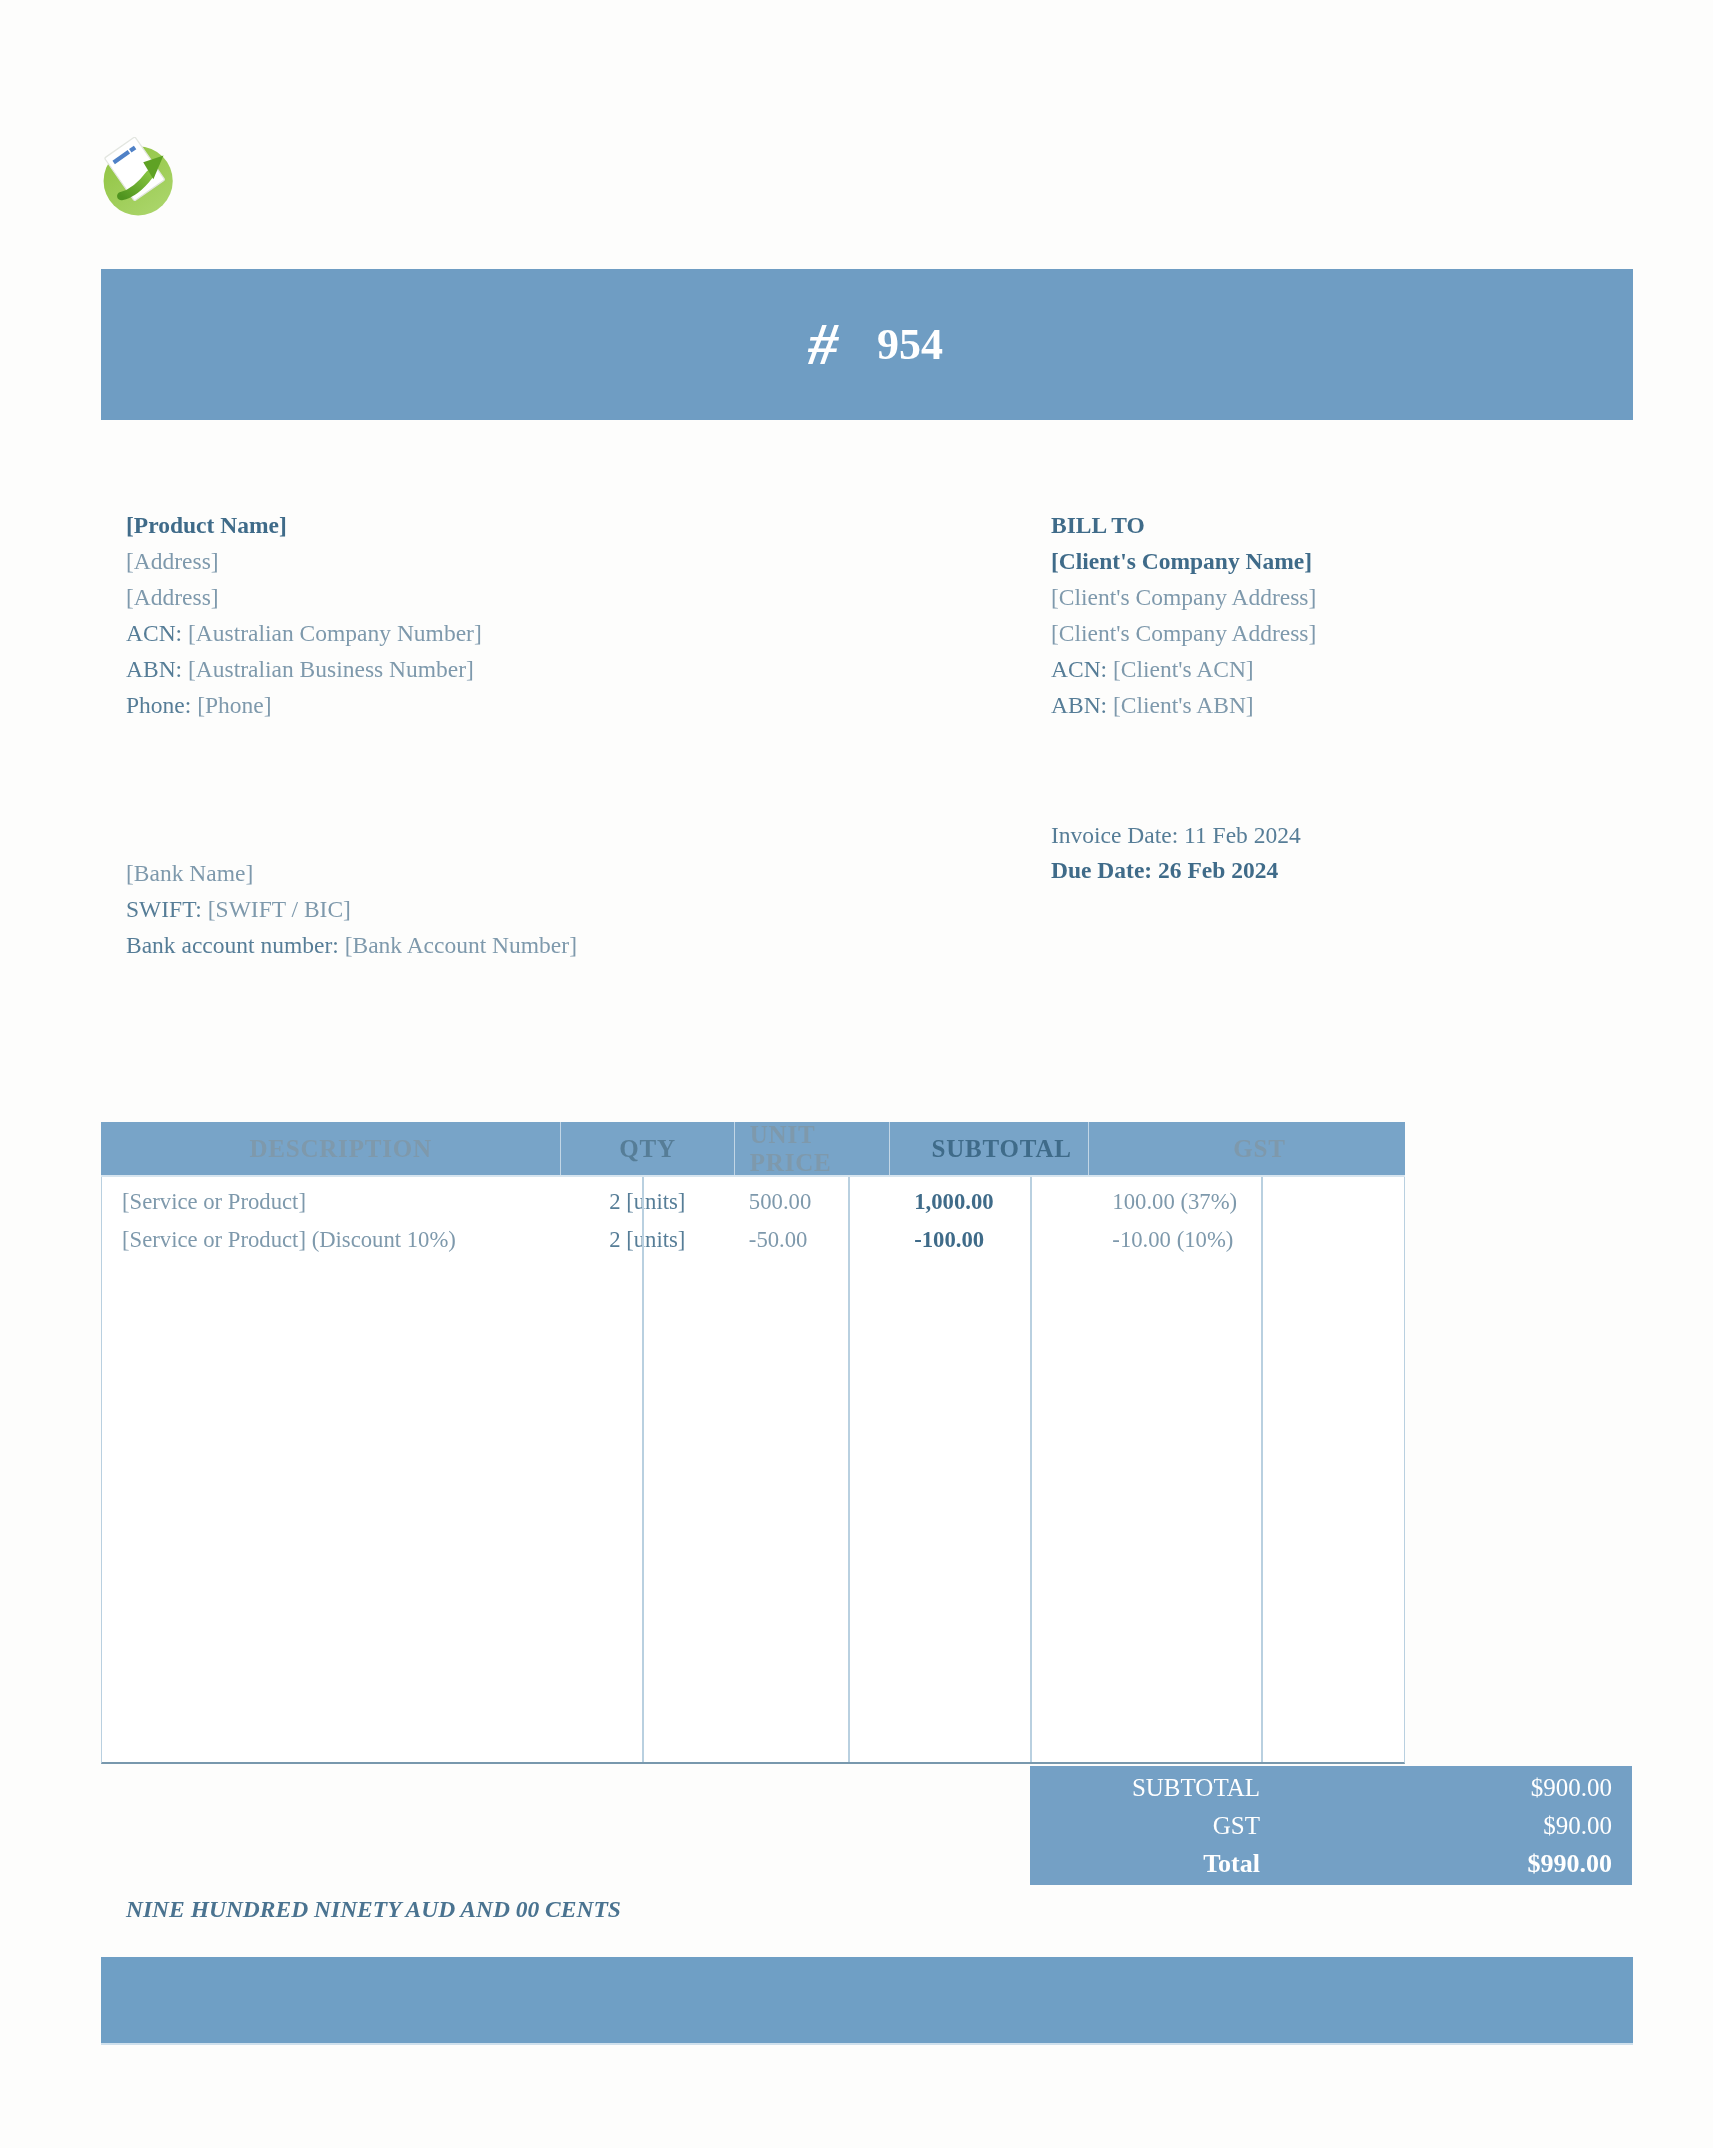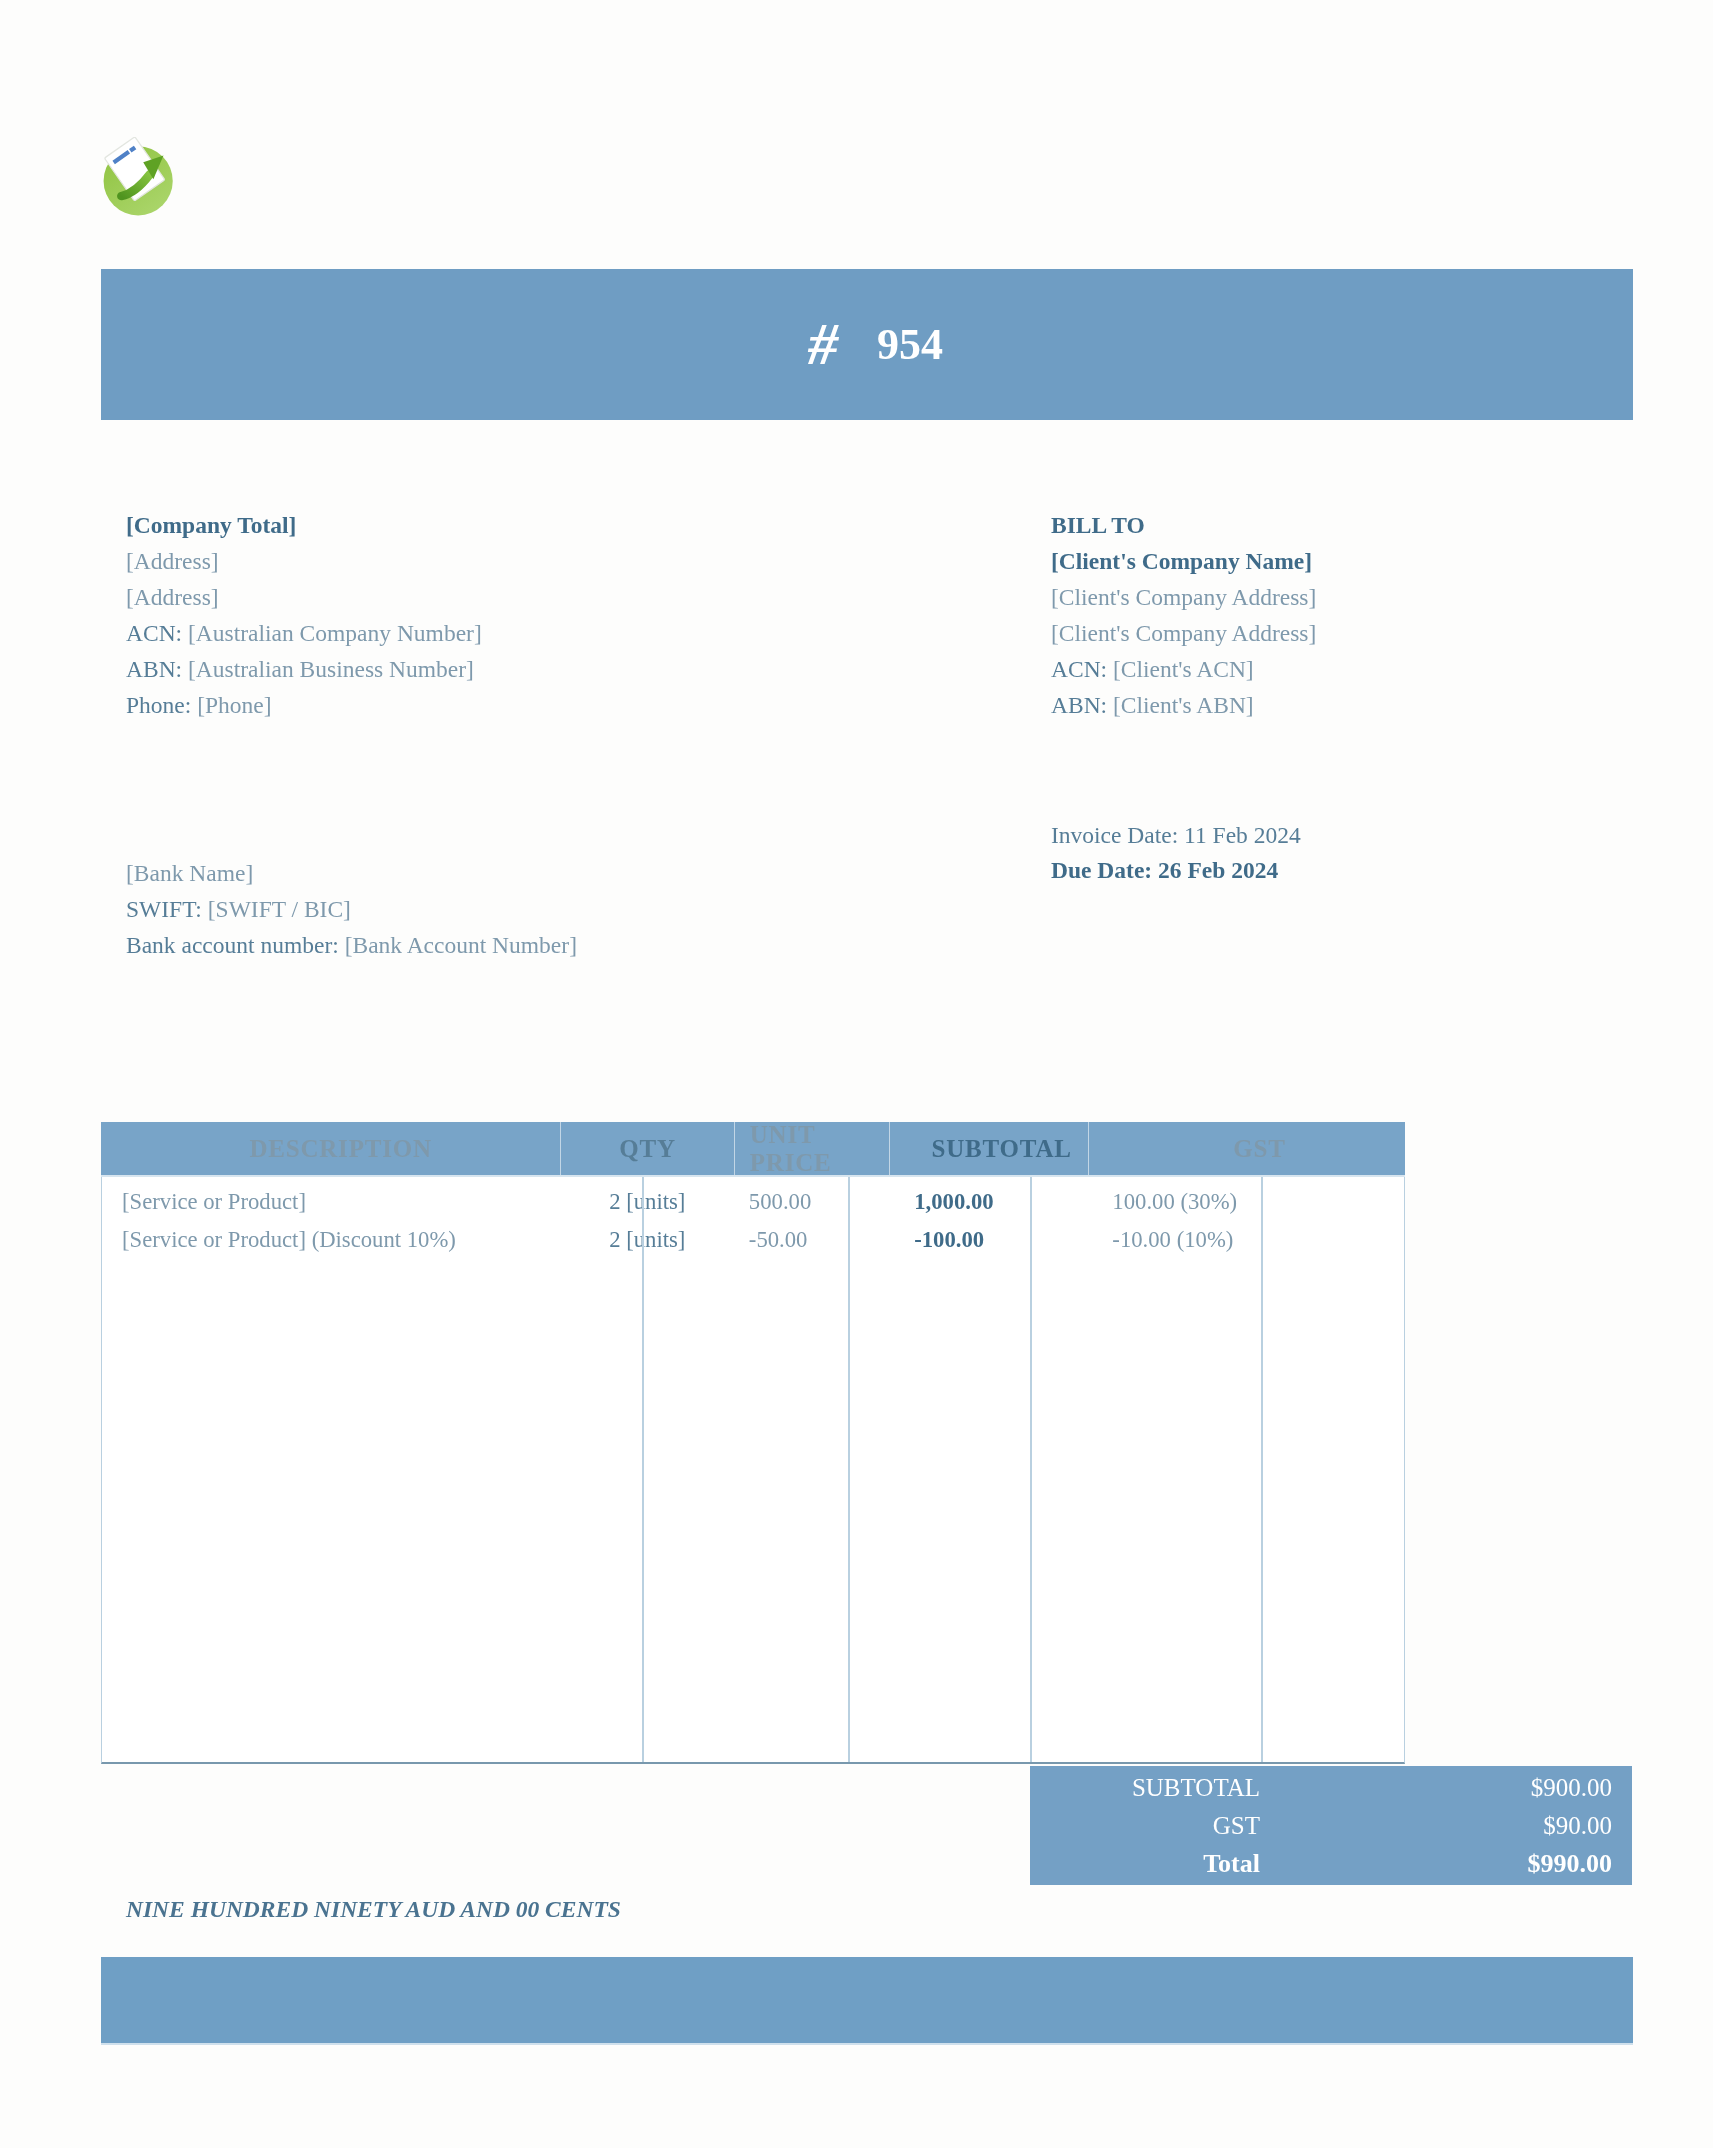--- a/index.html
+++ b/index.html
@@ -120,21 +120,21 @@
       </svg>
     </div>
   </div>
 
   <div class="banner">
     <span class="t-hash">#</span>
     <span class="t-num">954</span>
   </div>
 
   <div class="company-block">
-    <div class="infoline strong">[Company Total]</div>
+    <div class="infoline strong">[Product Name]</div>
     <div class="infoline ph">[Address]</div>
     <div class="infoline ph">[Address]</div>
     <div class="infoline"><span>ACN: </span><span class="ph">[Australian Company Number]</span></div>
     <div class="infoline"><span>ABN: </span><span class="ph">[Australian Business Number]</span></div>
     <div class="infoline"><span>Phone: </span><span class="ph">[Phone]</span></div>
   </div>
 
   <div class="billto-block">
     <div class="infoline strong">BILL TO</div>
     <div class="infoline strong">[Client's Company Name]</div>
@@ -166,21 +166,21 @@
     <div class="items-body">
       <div class="vline v1"></div>
       <div class="vline v2"></div>
       <div class="vline v3"></div>
       <div class="vline v4"></div>
       <div class="irow">
         <div class="cell c-desc">[Service or Product]</div>
         <div class="cell c-qty">2 [units]</div>
         <div class="cell c-unit">500.00</div>
         <div class="cell c-sub">1,000.00</div>
-        <div class="cell c-gst">100.00 (30%)</div>
+        <div class="cell c-gst">100.00 (37%)</div>
       </div>
       <div class="irow">
         <div class="cell c-desc">[Service or Product] (Discount 10%)</div>
         <div class="cell c-qty">2 [units]</div>
         <div class="cell c-unit">-50.00</div>
         <div class="cell c-sub">-100.00</div>
         <div class="cell c-gst">-10.00 (10%)</div>
       </div>
     </div>
   </div>

